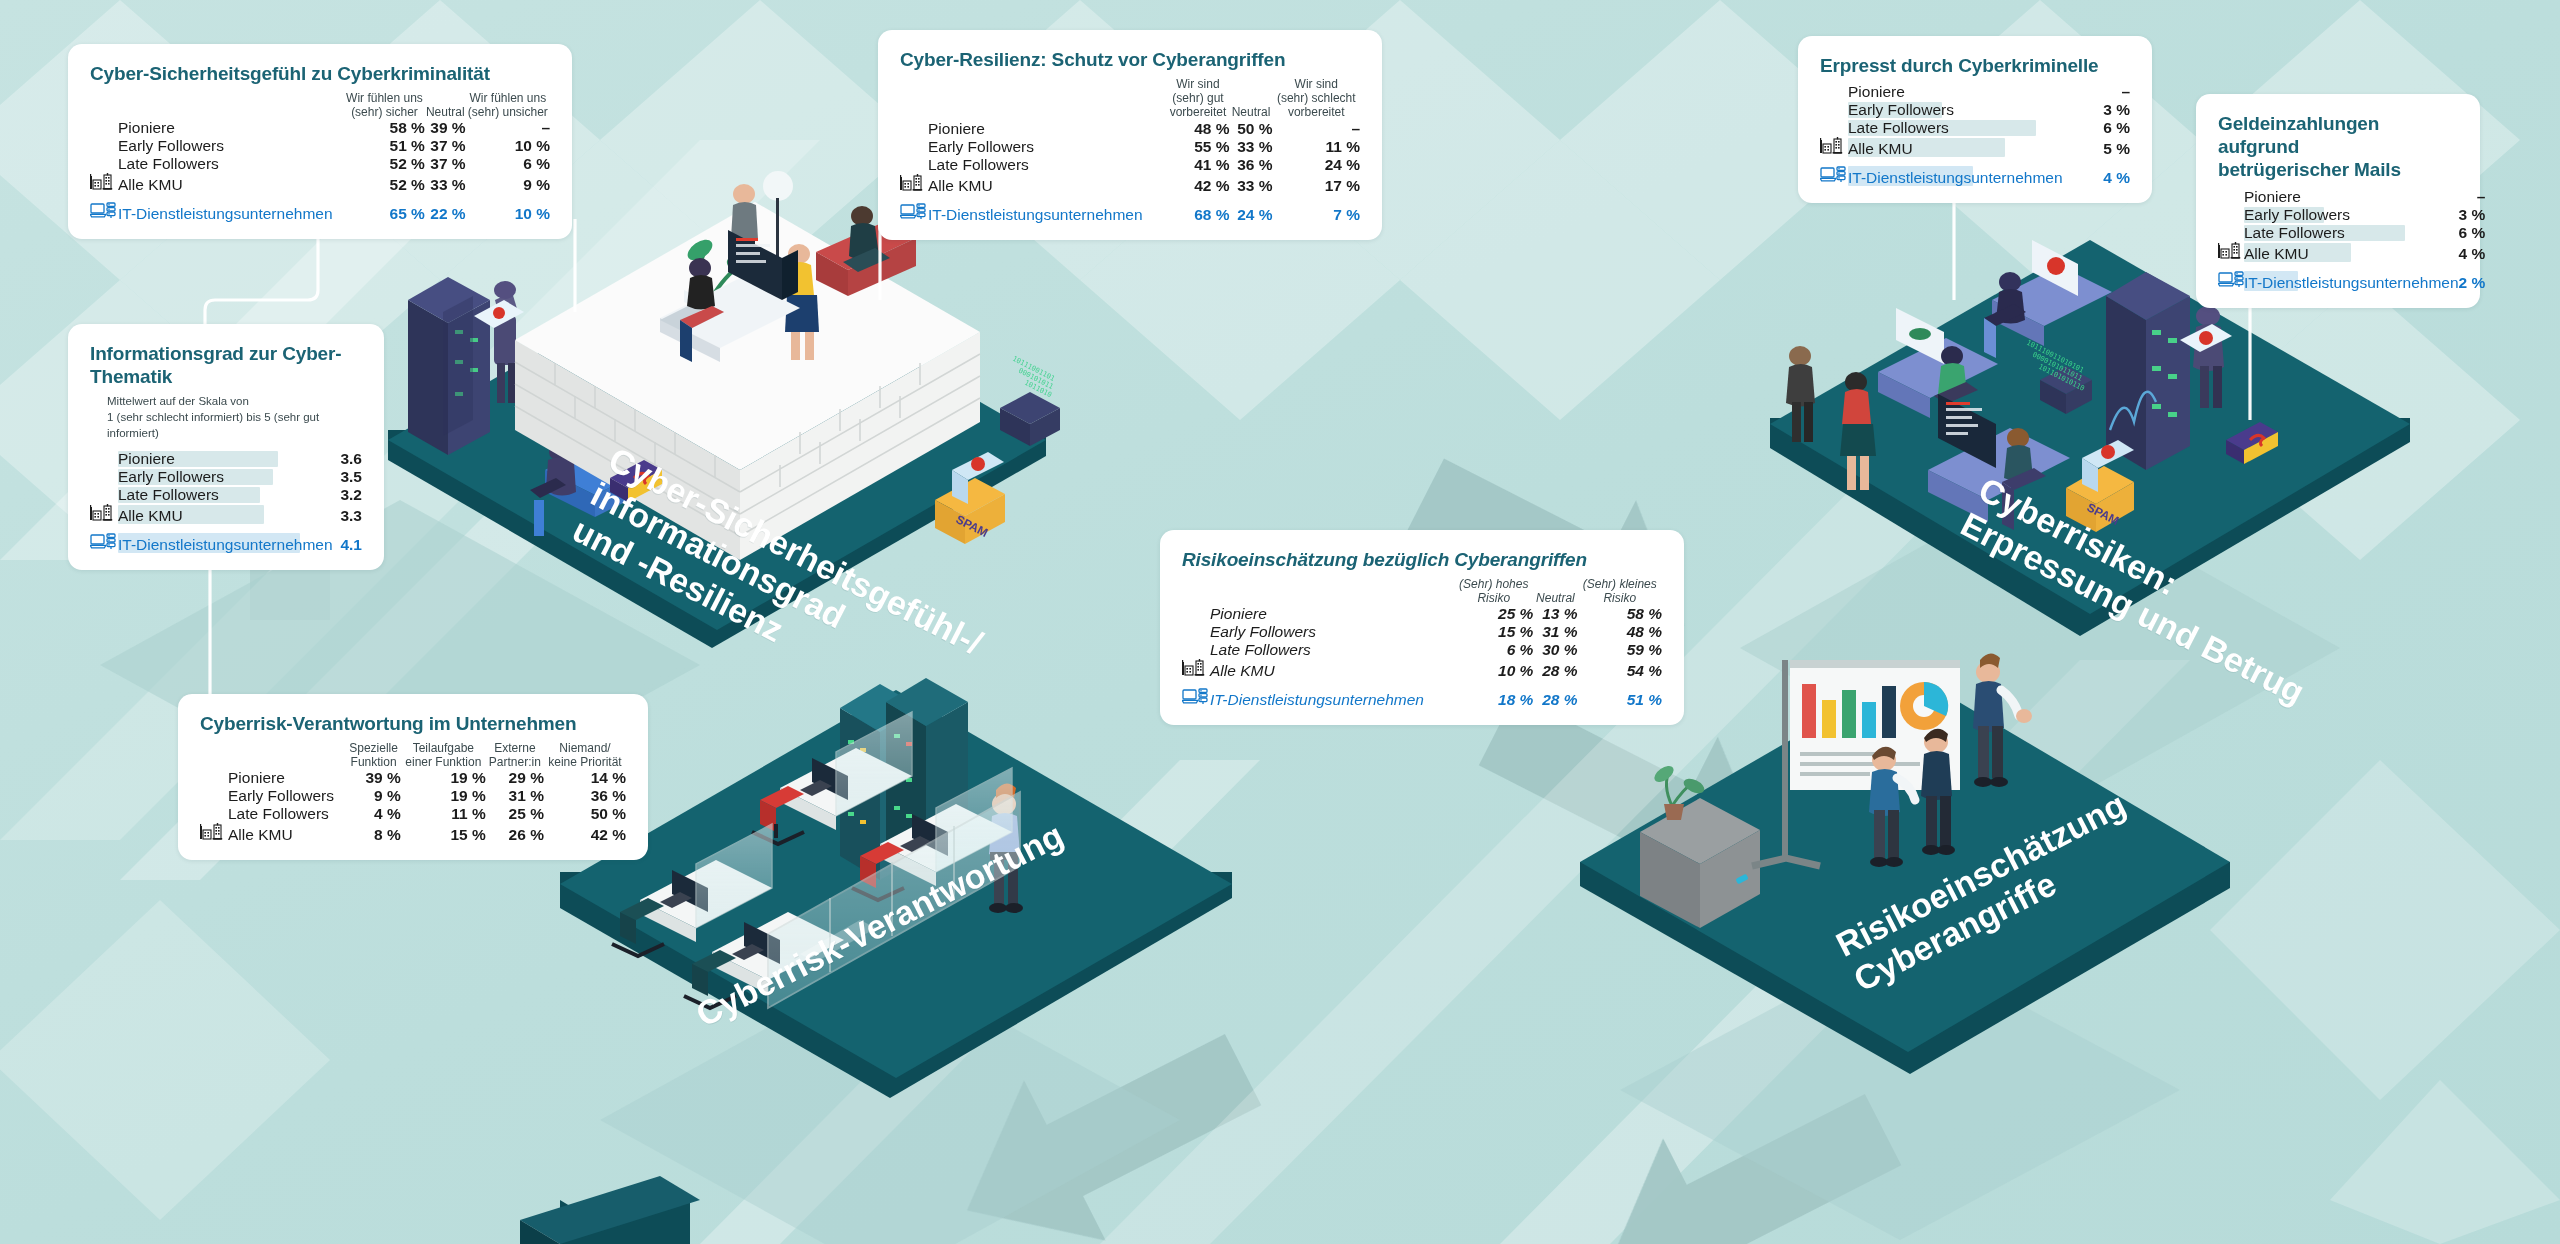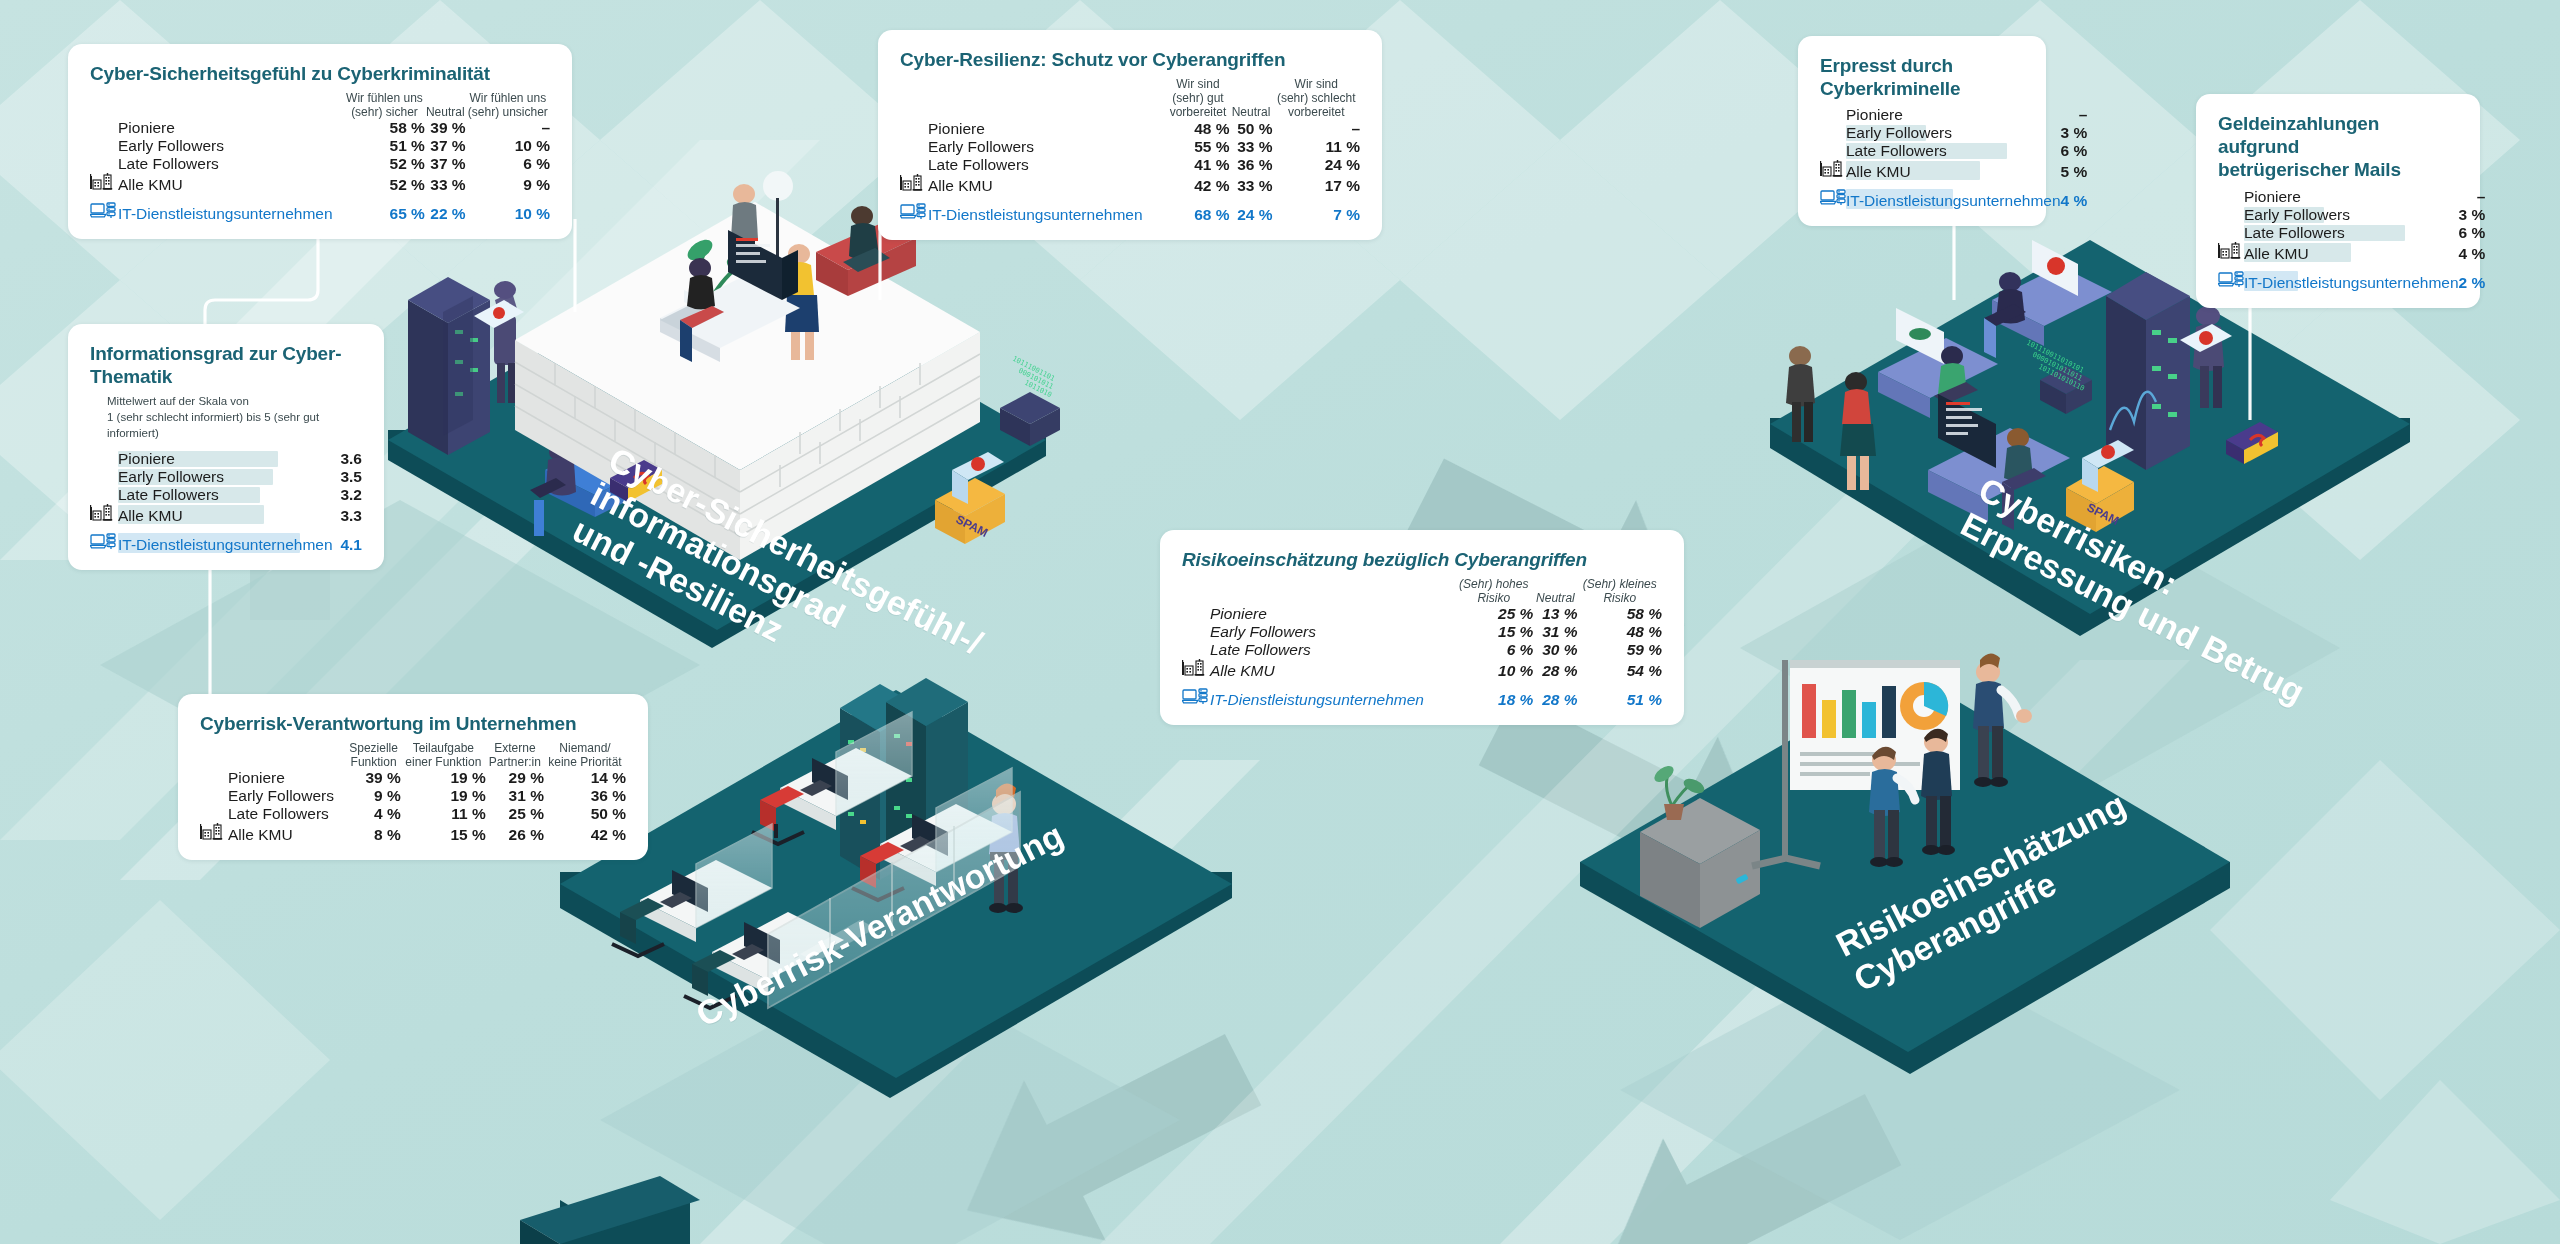--- a/index.html
+++ b/index.html
@@ -798,21 +798,21 @@
   </svg></td>
             <td class="rowlabel labelpad"><span class="lbl">IT-Dienstleistungsunternehmen</span></td>
             <td class="val">68 %</td>
             <td class="val">24 %</td>
             <td class="val">7 %</td>
           </tr>
         </tbody>
       </table>
   </div>
 
-  <div class="card" style="left:1798px;top:36px;width:248px;">
+  <div class="card" style="left:1798px;top:36px;width:354px;">
     <div class="card-title">Erpresst durch Cyberkriminelle</div>
     <table class="grid">
         <tbody>
           <tr class="">
             <td class="iconcell"></td>
             <td class="rowlabel "><span class="barfill" style="width:0%"></span><span class="lbl">Pioniere</span></td>
             <td class="val">–</td>
           </tr>
           <tr class="">
             <td class="iconcell"></td>

